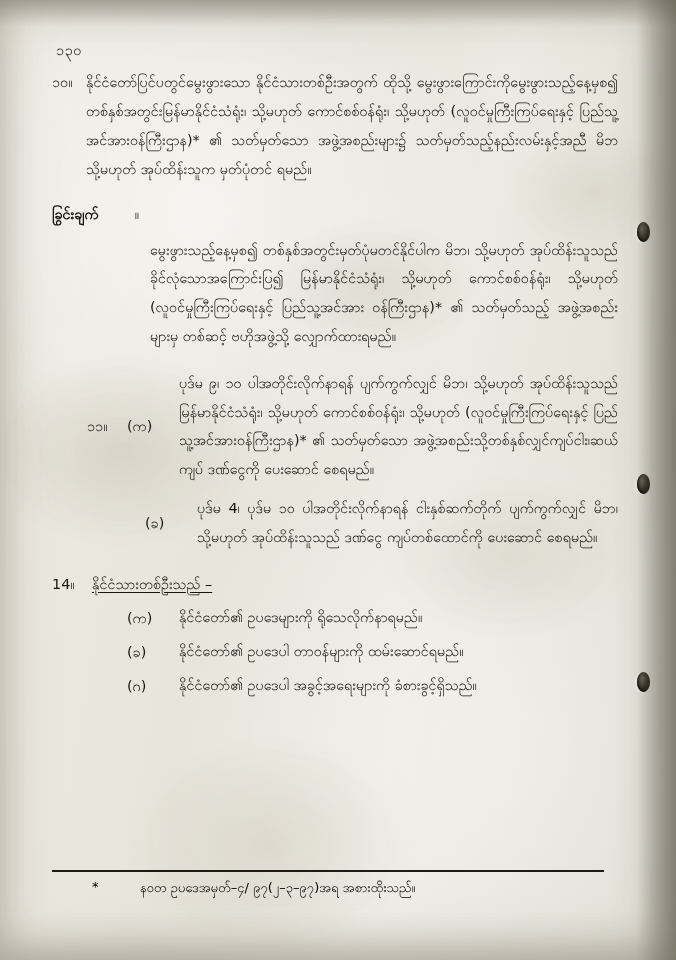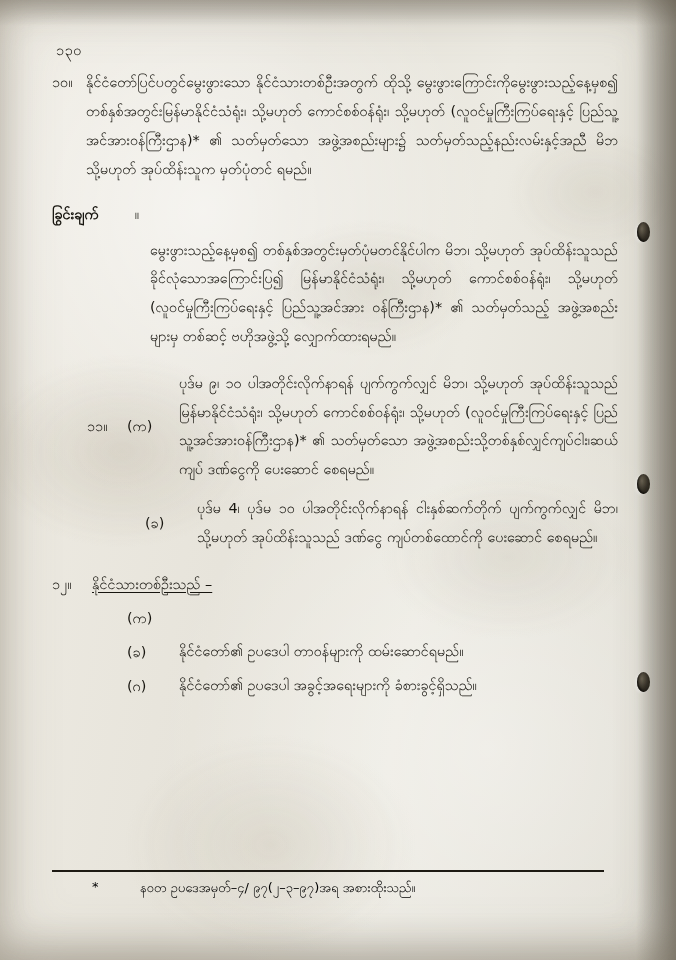--- a/index.html
+++ b/index.html
@@ -226,26 +226,27 @@
       </div>
       <div class="subitem indented">
         <span class="spacer"></span>
         <span class="letter">(ခ)</span>
         <span class="body">ပုဒ်မ 4၊ ပုဒ်မ ၁၀ ပါအတိုင်းလိုက်နာရန် ငါးနှစ်ဆက်တိုက် ပျက်ကွက်လျှင် မိဘ၊ သို့မဟုတ် အုပ်ထိန်းသူသည် ဒဏ်ငွေ ကျပ်တစ်ထောင်ကို ပေးဆောင် စေရမည်။</span>
       </div>
     </div>
 
     <div class="section sec12">
       <div class="sec-head">
-        <span class="num">၁၂။</span>
+        <span class="num">14။</span>
         <span class="txt underline-txt">နိုင်ငံသားတစ်ဦးသည် –</span>
       </div>
       <div class="subitem">
         <span class="spacer"></span>
         <span class="letter">(က)</span>
+        <span class="body">နိုင်ငံတော်၏ ဥပဒေများကို ရိုသေလိုက်နာရမည်။</span>
       </div>
       <div class="subitem">
         <span class="spacer"></span>
         <span class="letter">(ခ)</span>
         <span class="body">နိုင်ငံတော်၏ ဥပဒေပါ တာဝန်များကို ထမ်းဆောင်ရမည်။</span>
       </div>
       <div class="subitem">
         <span class="spacer"></span>
         <span class="letter">(ဂ)</span>
         <span class="body">နိုင်ငံတော်၏ ဥပဒေပါ အခွင့်အရေးများကို ခံစားခွင့်ရှိသည်။</span>

